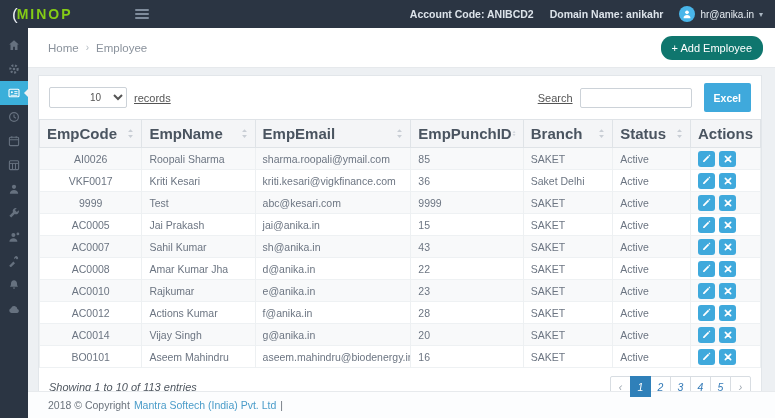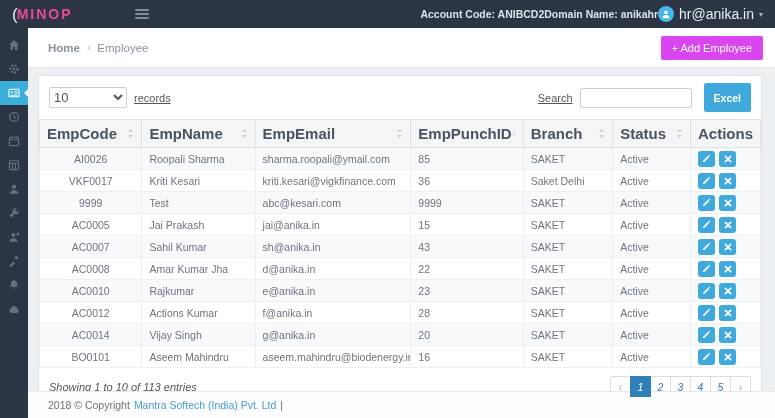--- a/index.html
+++ b/index.html
@@ -3,51 +3,51 @@
 <meta charset="utf-8">
 <style>
   * { box-sizing: border-box; margin: 0; padding: 0; }
   html,body { width:775px; height:418px; overflow:hidden; }
   body { position:relative; font-family:"Liberation Sans", sans-serif; background:#edf0f3; }
 
   
   .topbar { position:absolute; top:0; left:0; right:0; height:28px; background:#2b3543; display:flex; align-items:center; padding:0 12px; z-index:5; }
   .logo { display:flex; align-items:center; color:#fff; }
   .logo-arc { font-size:17px; font-weight:400; color:#e8edf2; margin-right:-1px; line-height:1; }
-  .logo-text { font-size:14px; font-weight:700; letter-spacing:2px; color:#ec4899; }
+  .logo-text { font-size:14px; font-weight:700; letter-spacing:2px; color:#84cc16; }
   .hamburger { margin-left:58px; display:flex; flex-direction:column; gap:2px; cursor:pointer; padding:4px; }
   .hamburger i { display:block; width:14px; height:2px; background:#7f8c9c; border-radius:1px; }
-  .top-right { margin-left:auto; display:flex; align-items:center; }
+  .top-right { margin-left:auto; display:flex; align-items:center; gap:16px; }
   .top-meta { font-size:10.5px; font-weight:700; color:#dce3ea; }
   .user-chip { display:flex; align-items:center; gap:5px; cursor:pointer; }
   .avatar { width:16px; height:16px; border-radius:50%; background:#49b6ea; display:flex; align-items:center; justify-content:center; overflow:hidden; }
-  .user-email { font-size:14px; color:#e8eef4; }
+  .user-email { font-size:10px; color:#e8eef4; }
   .chev { font-size:8px; color:#aab6c2; }
 
   
   .sidebar { position:absolute; top:28px; left:0; bottom:0; width:28px; background:#2b3543; padding-top:5px; z-index:4; }
   .side-item { height:24px; display:flex; align-items:center; justify-content:center; color:#66717f; position:relative; cursor:pointer; }
   .side-item svg { display:block; }
   .side-item.active { background:#3bafda; color:#fff; }
   .side-item.active::after { content:""; position:absolute; right:0; top:50%; margin-top:-4px;
     border-top:4px solid transparent; border-bottom:4px solid transparent; border-right:4px solid #eef1f4; }
 
   
   .crumbbar { position:absolute; top:28px; left:28px; right:0; height:40px; background:#fff; border-bottom:1px solid #e6e9ec; display:flex; align-items:center; padding:0 12px 0 20px; }
   .crumbs { font-size:11.5px; color:#8a929c; display:flex; gap:7px; align-items:center; }
-  .crumb-home { cursor:pointer;font-weight:bold; }
+  .crumb-home { cursor:pointer; }
   .crumb-sep { color:#b3bac2; font-size:10px; }
-  .add-btn { margin-left:auto; background:#d946ef; color:#fff; border:none; border-radius:2px; font-size:11px; font-family:inherit; height:24px; padding:0 11px; cursor:pointer; }
+  .add-btn { margin-left:auto; background:#0f766e; color:#fff; border:none; border-radius:11px; font-size:11px; font-family:inherit; height:24px; padding:0 11px; cursor:pointer; }
 
   
   .card { position:absolute; left:38px; top:75px; width:724px; background:#fff; border:1px solid #e2e6ea; }
   .controls { display:flex; align-items:center; padding:7px 10px; }
   .controls .left, .controls .right { display:flex; align-items:center; }
   .controls .right { margin-left:auto; }
-  select.pgsize { width:78px; height:21px; font-size:13px; color:#555; border:1px solid #ccd2d8; border-radius:2px; background:#fff; font-family:inherit; }
+  select.pgsize { width:78px; height:21px; font-size:10px; color:#555; border:1px solid #ccd2d8; border-radius:2px; background:#fff; font-family:inherit;padding-left:36px; }
   .lbl { font-size:11px; color:#555; margin:0 7px;text-decoration:underline; }
   input.search { width:112px; height:20px; border:1px solid #ccd2d8; border-radius:2px; font-family:inherit; font-size:11px; padding:0 5px; }
   .excel-btn { margin-left:12px; background:#3fa9dc; color:#fff; border:none; border-radius:2px; height:29px; font-size:10.5px; font-weight:600; padding:0 10px; cursor:pointer; font-family:inherit; }
 
   
   table { width:100%; border-collapse:collapse; border-top:1px solid #dfe3e7; border-bottom:1px solid #dfe3e7; table-layout:fixed; }
   col.c1{width:14.2%} col.c2{width:15.7%} col.c3{width:21.6%} col.c4{width:15.6%} col.c5{width:12.4%} col.c6{width:10.8%} col.c7{width:9.7%}
   th { background:#f4f5f7; font-size:15px; font-weight:700; color:#4a5460; text-align:left; padding:5px 7px; border:1px solid #dfe3e7; cursor:pointer; }
   .thwrap { display:flex; align-items:center; justify-content:space-between; }
   td { font-size:10.5px; color:#6c7582; padding:2.5px 7px; border-left:1px solid #edf0f2; border-right:1px solid #edf0f2; height:19px; overflow:hidden; white-space:nowrap; }

